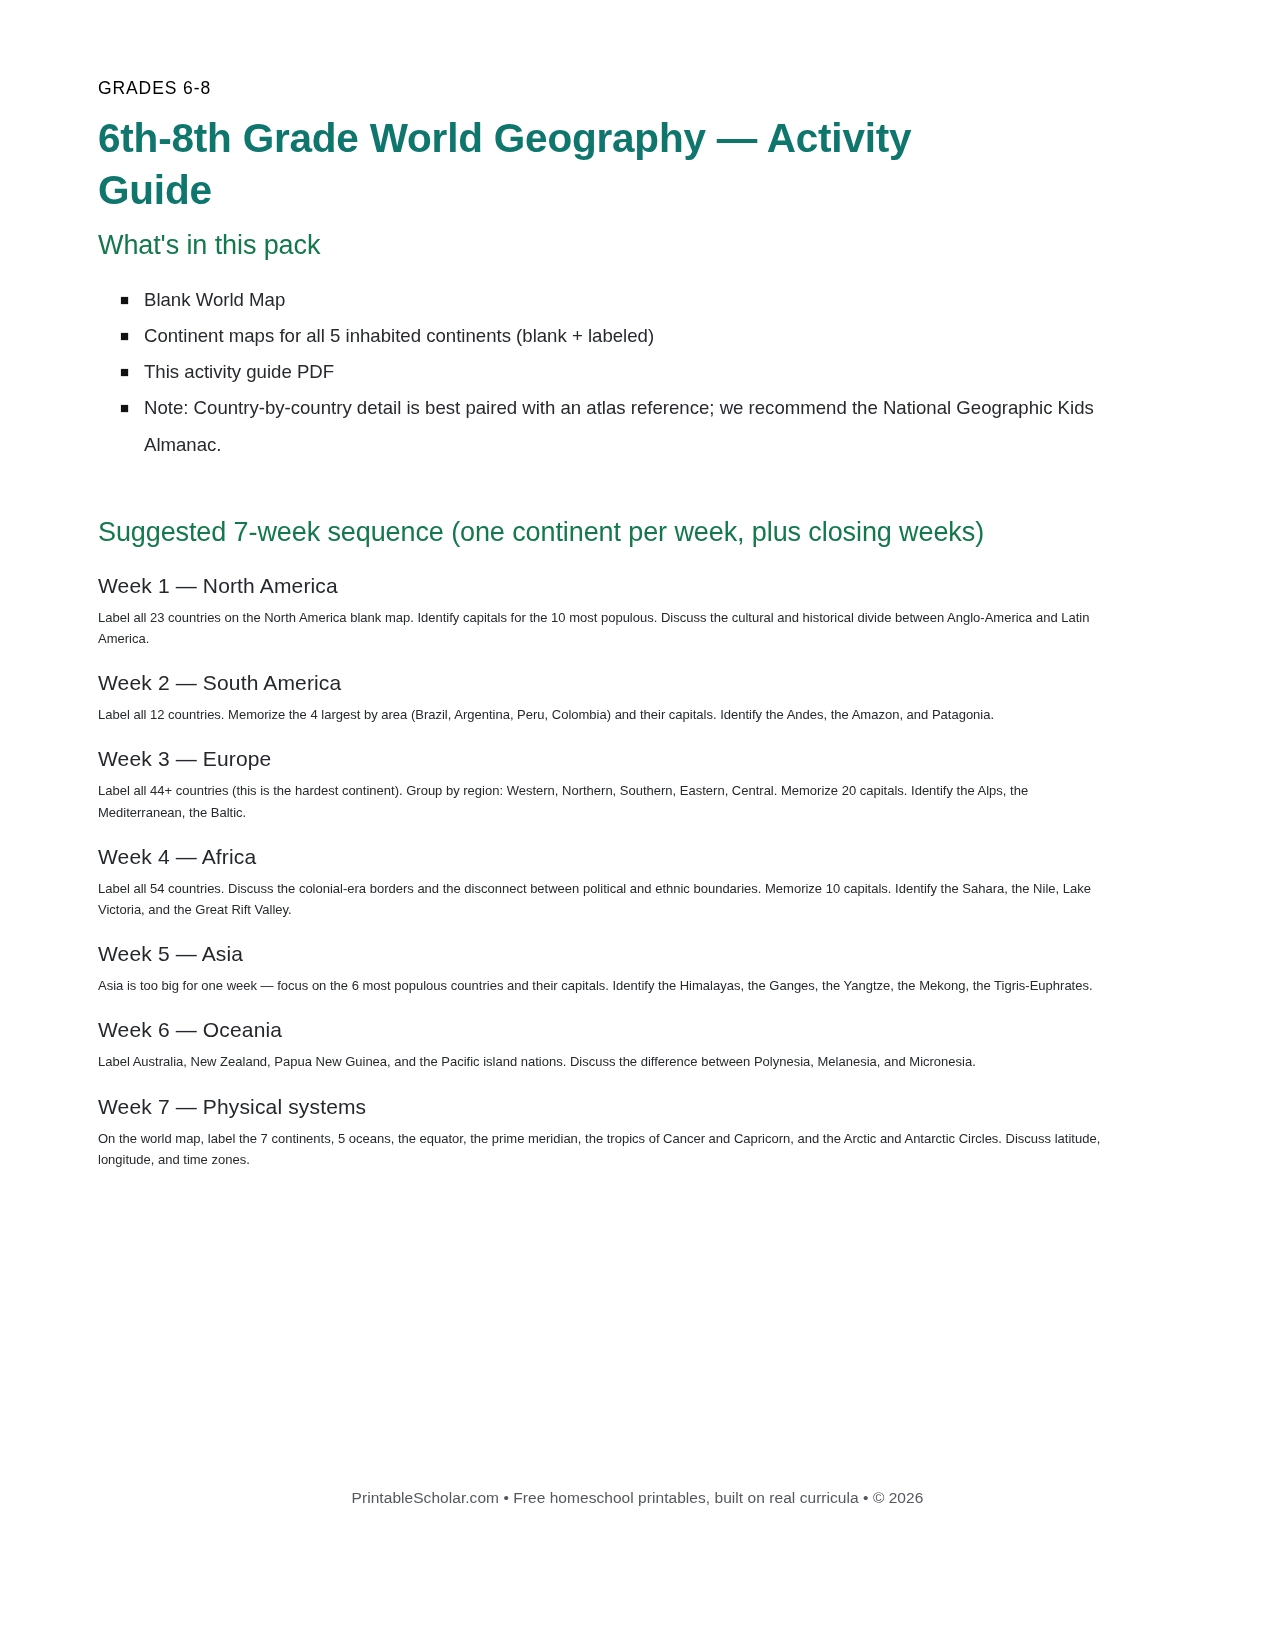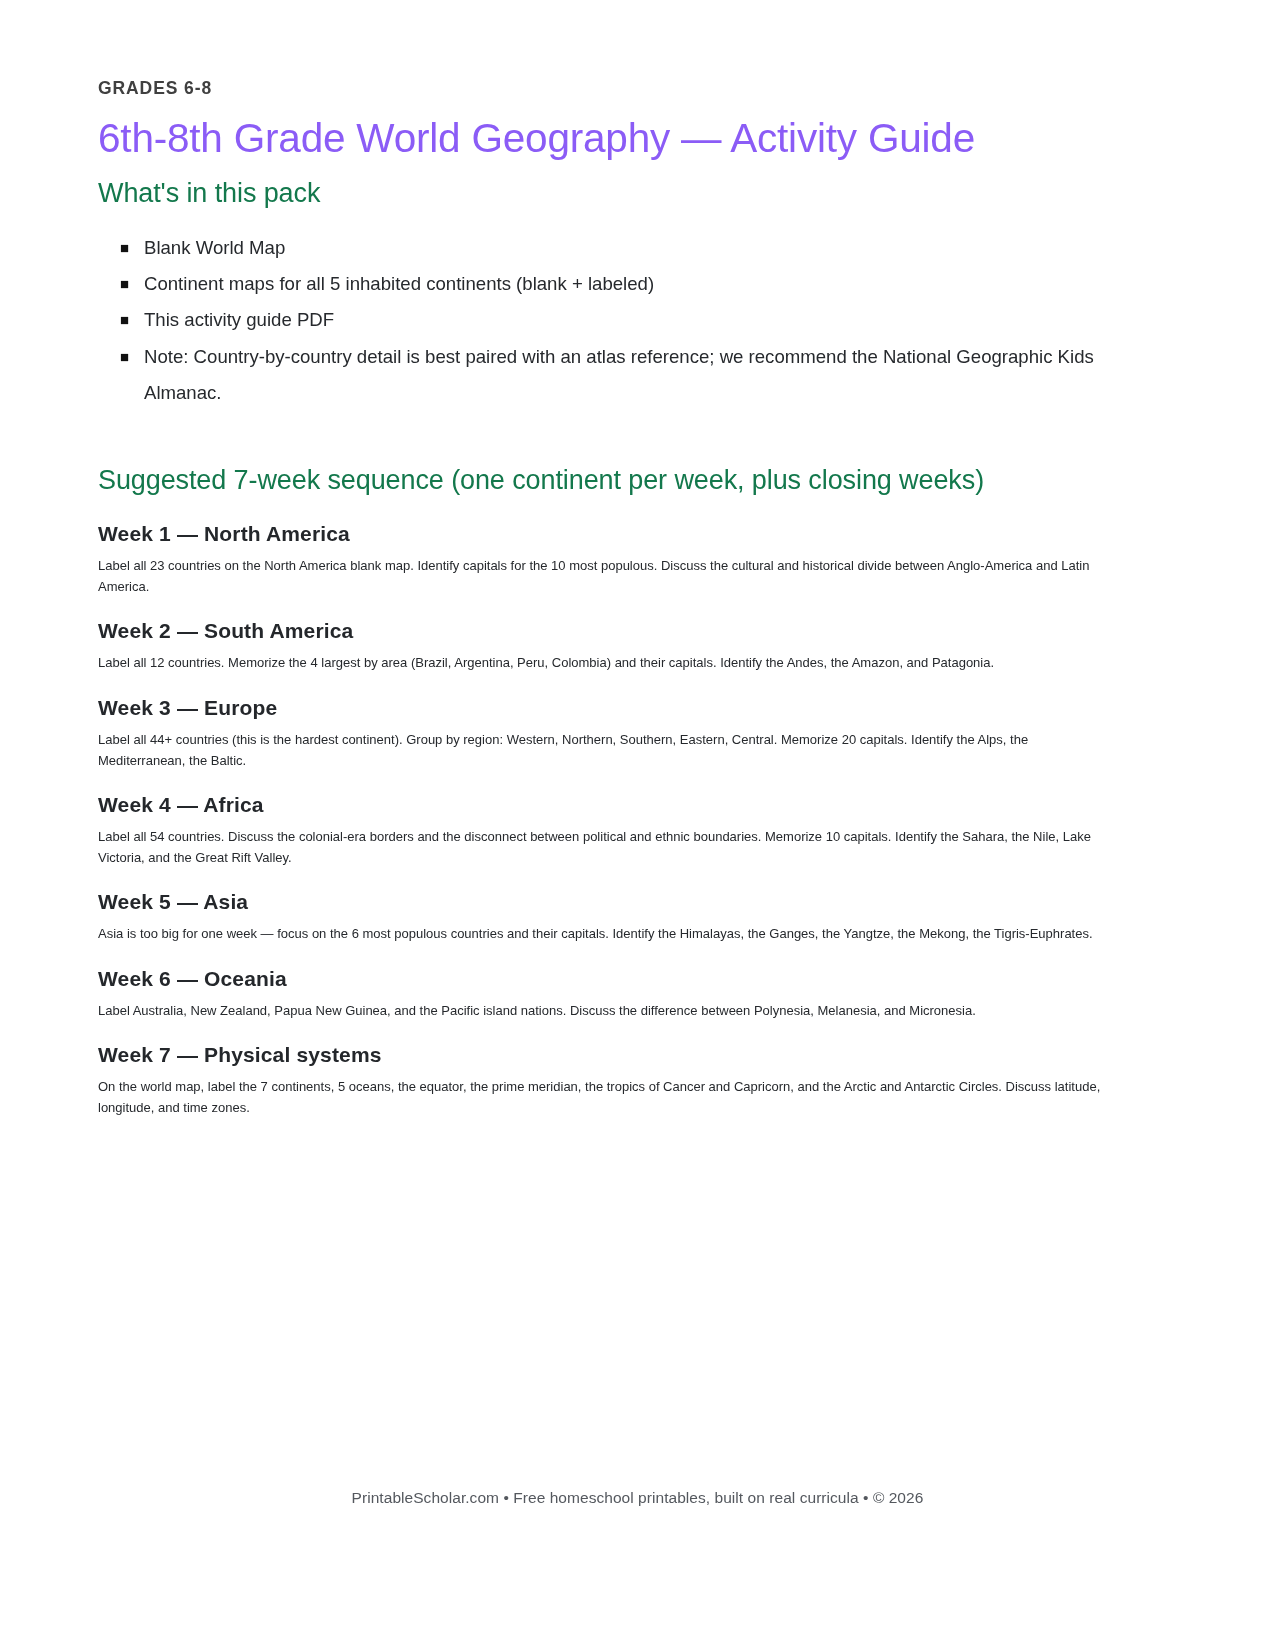--- a/index.html
+++ b/index.html
@@ -22,31 +22,31 @@
     left: 0; top: 0;
     width: 1275px;
     height: 1650px;
     padding: 78px 150px 0 98px;
   }
 
   
   .eyebrow {
     font-size: 17.5px;
     letter-spacing: 0.9px;
-    font-weight: 700;
-    color: #404040;
+    font-weight: 400;
+    color: #000000;
     margin: 0 0 14px 0;
     text-transform: uppercase;
   }
   .doc-title {
     font-size: 40.5px;
-    font-weight: 400;
+    font-weight: 700;
     line-height: 1.28;
     letter-spacing: -0.2px;
-    color: #8b5cf6;
+    color: #0f766e;
     margin: 0 0 13px 0;
     max-width: 930px;
   }
   .doc-subtitle {
     font-size: 19.5px;
     line-height: 1.62;
     color: #52565c;
     margin: 0;
     max-width: 1005px;
   }
@@ -82,21 +82,21 @@
     top: 0;
     font-size: 15px;
     line-height: 2.36;
     color: #111111;
   }
 
   
   .week-block { margin-bottom: 22px; }
   .week-title {
     font-size: 21px;
-    font-weight: 700;
+    font-weight: 400;
     color: #24272b;
     letter-spacing: 0.15px;
     margin: 0 0 9px 0;
   }
   .week-body {
     font-size: 13px;
     line-height: 1.63;
     color: #26292d;
     margin: 0;
     max-width: 1010px;

